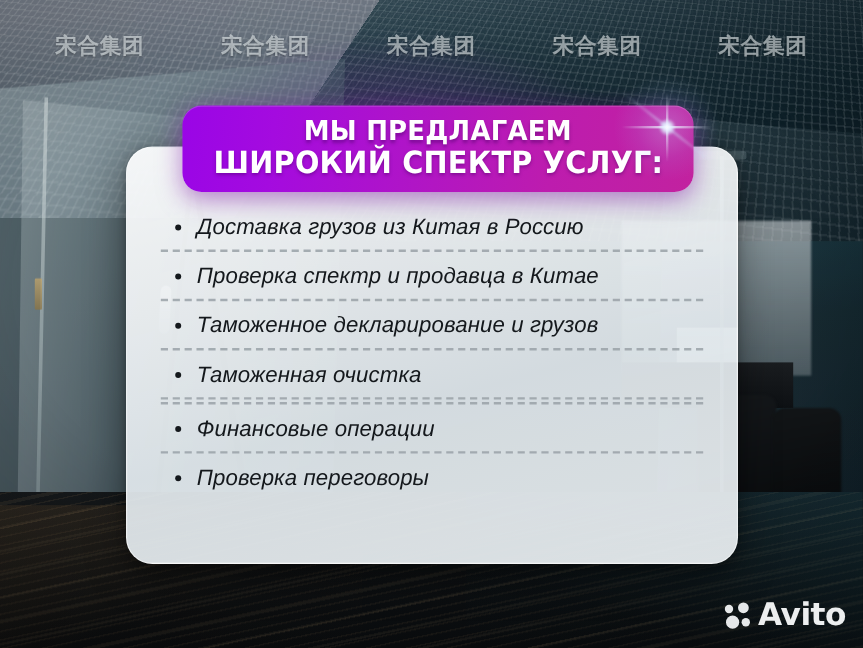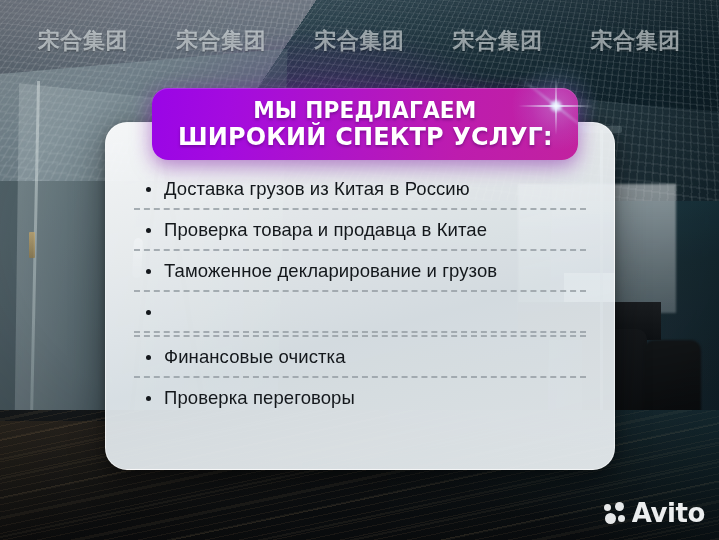--- a/index.html
+++ b/index.html
@@ -164,21 +164,21 @@
 
   
   .watermarks {
     position:absolute; left:0; top:26px; width:100%;
     display:flex; justify-content:space-around; align-items:center;
     padding:0 14px;
     pointer-events:none;
   }
   .wm {
     font-family:"DejaVu Sans", sans-serif;
-    font-size:22px; font-weight:700; letter-spacing:.5px;
+    font-size:18px; font-weight:700; letter-spacing:.5px;
     color:rgba(232,238,240,.60);
     text-shadow:0 1px 2px rgba(0,0,0,.30);
     white-space:nowrap;
     text-align:right;
   }
 
   
   .card {
     position:absolute; left:105px; top:122px; width:510px; height:348px;
     border-radius:22px;
@@ -194,20 +194,21 @@
     position:absolute; left:0; top:48px; right:0; bottom:14px;
     padding:0 24px;
   }
 
   
   .svc-list { list-style:none; }
   .svc-item {
     display:flex; align-items:center;
     height:35px;
     padding-left:16px;
+    font-style:italic;
   }
   .bullet {
     flex:0 0 auto;
     width:5px; height:5px; border-radius:50%;
     background:#14181c;
     margin-right:13px;
     margin-top:1px;
   }
   .svc-text {
     font-family:"Liberation Sans", sans-serif;
@@ -355,40 +356,41 @@
       <ul class="svc-list">
 
         <li class="svc-item">
           <span class="bullet"></span>
           <span class="svc-text">Доставка грузов из Китая в Россию</span>
         </li>
         <li class="divider"></li>
 
         <li class="svc-item">
           <span class="bullet"></span>
-          <span class="svc-text">Проверка товара и продавца в Китае</span>
+          <span class="svc-text">Проверка спектр и продавца в Китае</span>
         </li>
         <li class="divider"></li>
 
         <li class="svc-item">
           <span class="bullet"></span>
           <span class="svc-text">Таможенное декларирование и грузов</span>
         </li>
         <li class="divider"></li>
 
         <li class="svc-item">
           <span class="bullet"></span>
-        </li>
-        <li class="divider"></li>
-
-        <li class="divider"></li>
-
-        <li class="svc-item">
-          <span class="bullet"></span>
-          <span class="svc-text">Финансовые очистка</span>
+          <span class="svc-text">Таможенная очистка</span>
+        </li>
+        <li class="divider"></li>
+
+        <li class="divider"></li>
+
+        <li class="svc-item">
+          <span class="bullet"></span>
+          <span class="svc-text">Финансовые операции</span>
         </li>
         <li class="divider"></li>
 
         <li class="svc-item">
           <span class="bullet"></span>
           <span class="svc-text">Проверка переговоры</span>
         </li>
 
       </ul>
     </div>

